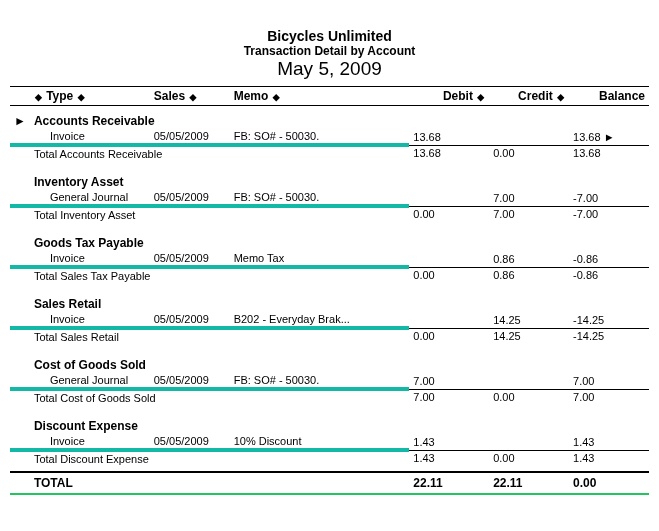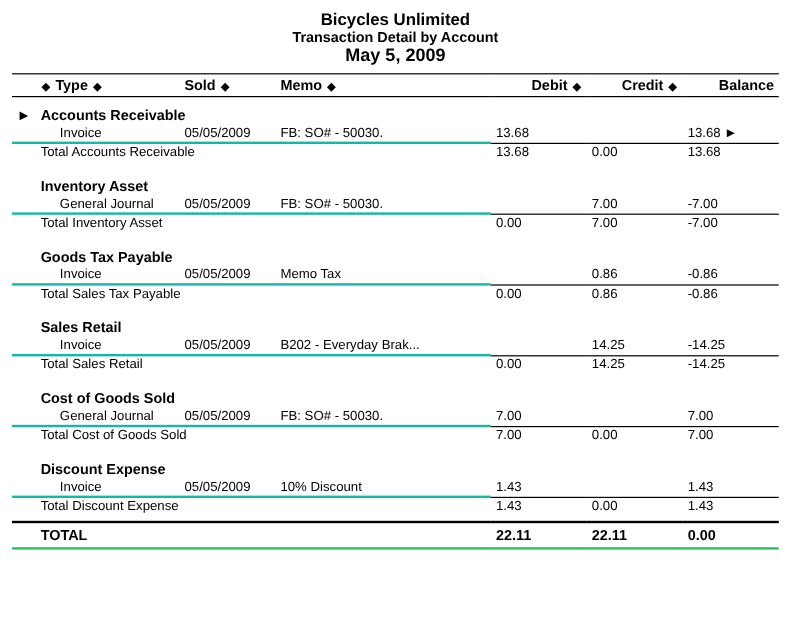--- a/index.html
+++ b/index.html
@@ -10,32 +10,33 @@
       color: #000;
       width: 659px;
       min-height: 531px;
     }
     .report-container {
       padding: 8px 10px;
     }
     .report-header {
       text-align: center;
       margin-bottom: 6px;
+      margin-top: 20px;
     }
     .report-header .company-name {
       font-size: 14px;
       font-weight: bold;
     }
     .report-header .report-title {
       font-size: 12px;
       font-weight: bold;
     }
     .report-header .report-date {
-      font-size: 15px;
-      font-weight: bold;
+      font-size: 19px;
+      font-weight: normal;
     }
     table {
       width: 100%;
       border-collapse: collapse;
     }
     th {
       font-size: 12px;
       font-weight: bold;
       padding: 2px 4px;
       border-bottom: 1px solid #000;
@@ -48,21 +49,21 @@
       font-size: 11px;
     }
     td.num { text-align: left; }
     .section-header td {
       font-weight: bold;
       font-size: 12px;
       padding-top: 8px;
     }
     .section-total td {
       font-weight: normal;
-      border-top: 2px solid #14b8a6;
+      border-top: 4px solid #14b8a6;
     }
     .section-total td.num {
       border-top: 1px solid #000;
     }
     .grand-total td {
       font-weight: bold;
       border-top: 2px solid #000;
       border-bottom: 2px solid #22c55e;
       padding-top: 3px;
       padding-bottom: 3px;
@@ -91,21 +92,21 @@
   <table>
     <thead>
       <tr>
         <th class="arrow-cell"></th>
         <th class="col-type">
           <span class="diamond">◆</span>
           <span>Type</span>
           <span class="diamond">◆</span>
         </th>
         <th class="col-date">
-          <span>Sold</span>
+          <span>Sales</span>
           <span class="diamond">◆</span>
         </th>
         <th class="col-memo">
           <span>Memo</span>
           <span class="diamond">◆</span>
         </th>
         <th class="col-debit num">
           <span>Debit</span>
           <span class="diamond">◆</span>
         </th>

